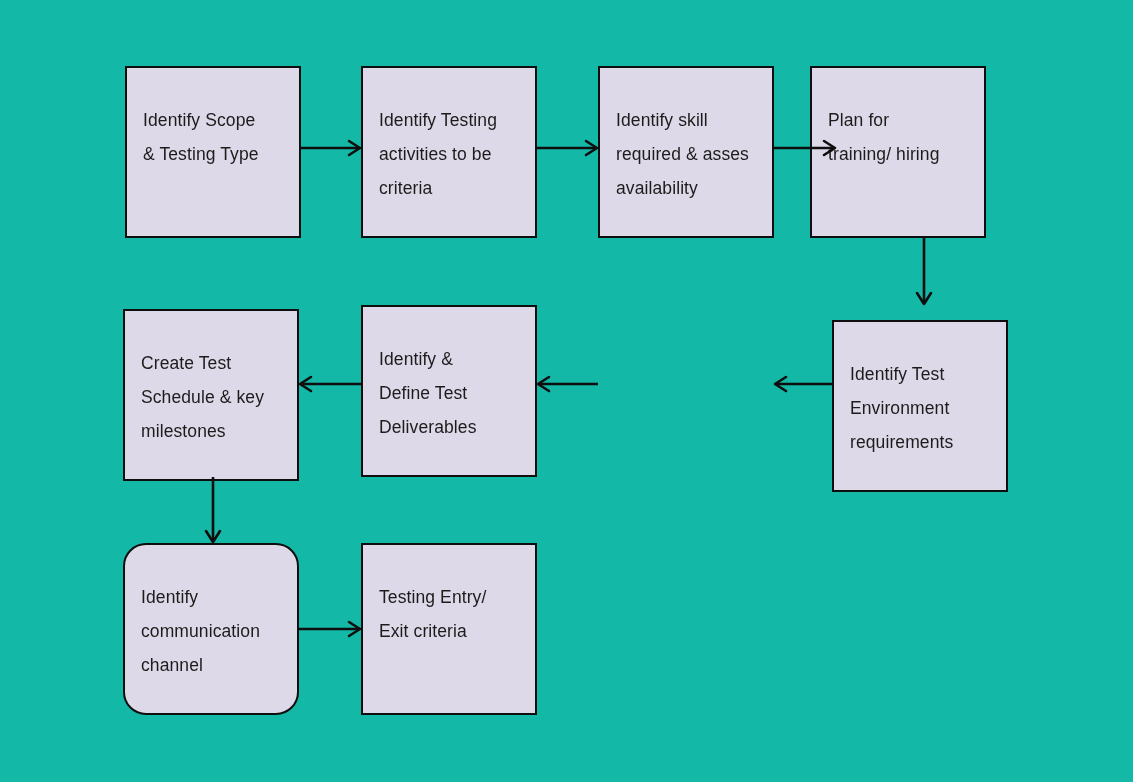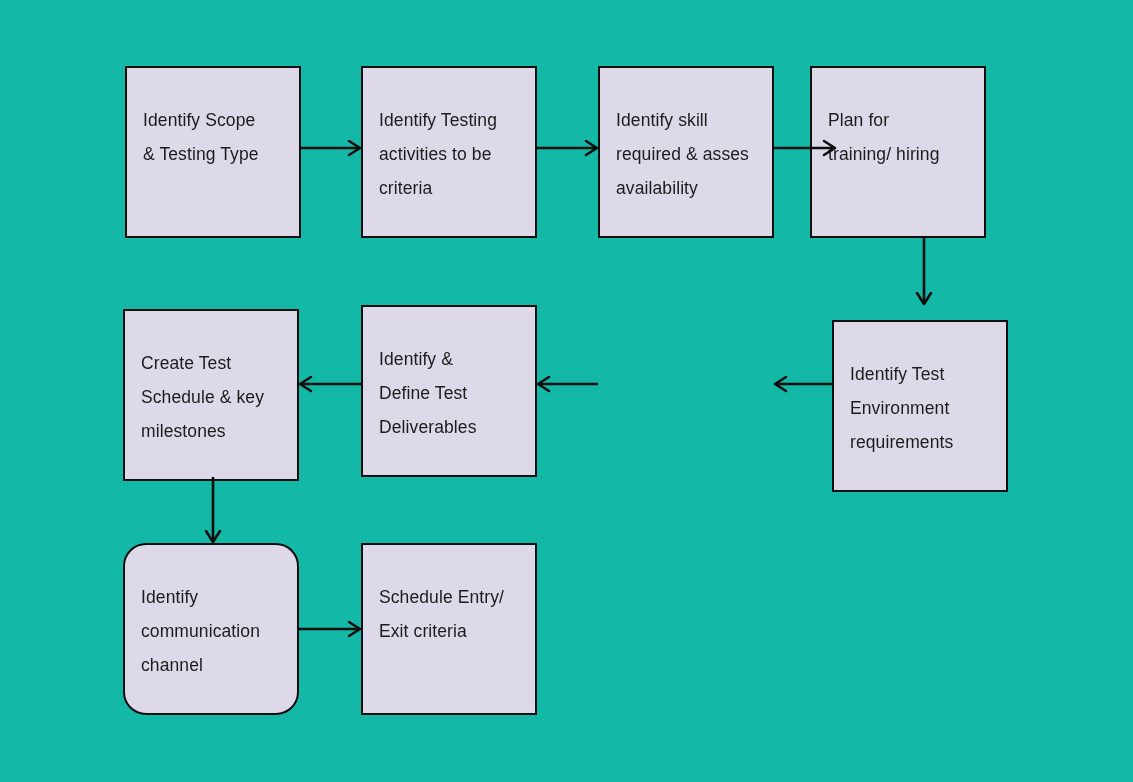--- a/index.html
+++ b/index.html
@@ -80,21 +80,21 @@
 Deliverables</div>
 
   <div class="flow-node" style="left:123px; top:309px;">Create Test
 Schedule &amp; key
 milestones</div>
 
   <div class="flow-node" style="left:123px; top:543px;border-radius:23px;">Identify
 communication
 channel</div>
 
-  <div class="flow-node" style="left:361px; top:543px;">Schedule Entry/
+  <div class="flow-node" style="left:361px; top:543px;">Testing Entry/
 Exit criteria</div>
 
   <svg class="arrow-layer" viewBox="0 0 1133 782">
 
     <g>
       <line x1="301" y1="148" x2="358" y2="148"></line>
       <polyline class="head" points="349,141 360,148 349,155"></polyline>
     </g>
 
     <g>

